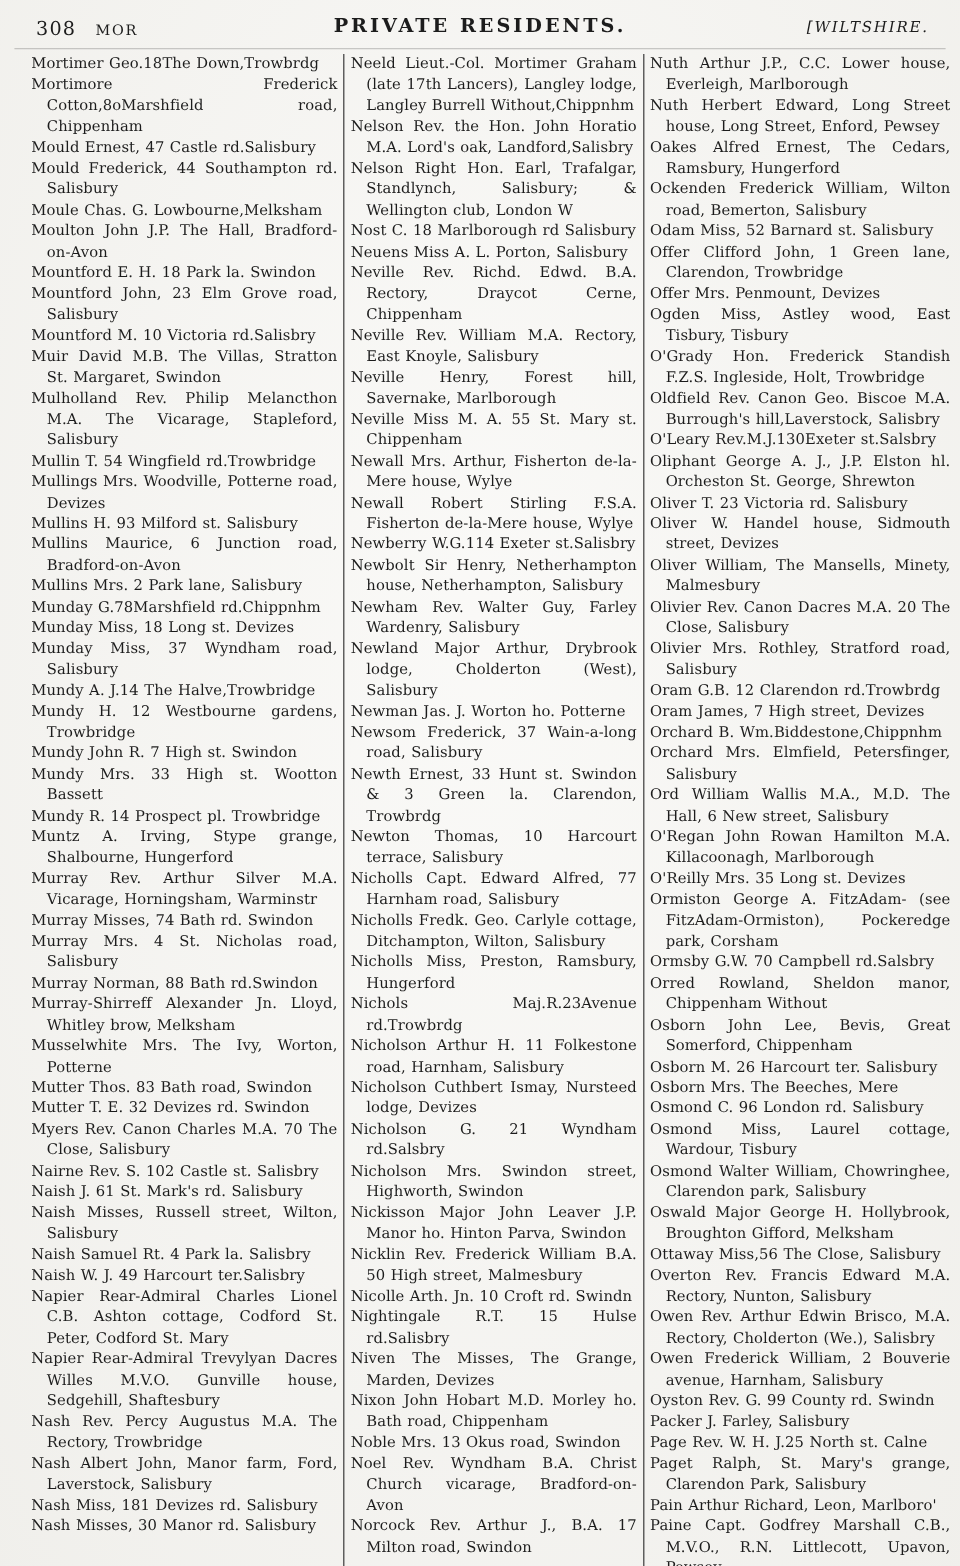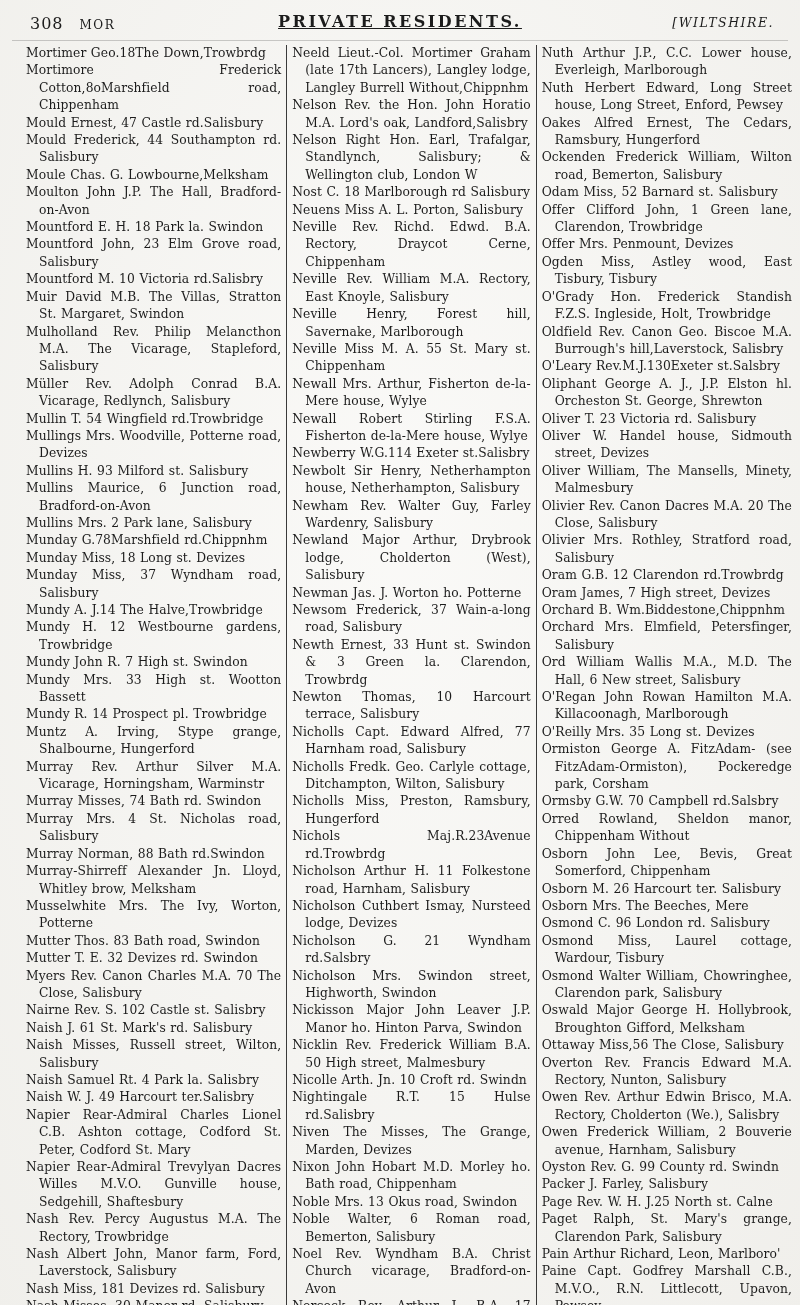--- a/index.html
+++ b/index.html
@@ -46,21 +46,20 @@
   }
   .page-title {
     position: absolute;
     left: 0;
     right: 0;
     top: 6px;
     text-align: center;
     font-size: 16px;
     font-weight: bold;
     letter-spacing: 2.5px;
-    text-decoration: underline;
   }
   .county-label {
     position: absolute;
     right: 14px;
     top: 9px;
     font-size: 12.5px;
     letter-spacing: 1.5px;
     font-style: italic;
   }
   .columns {
@@ -105,21 +104,20 @@
         <p class="entry">Mortimore Frederick Cotton,8oMarshfield road, Chippenham</p>
         <p class="entry">Mould Ernest, 47 Castle rd.Salisbury</p>
         <p class="entry">Mould Frederick, 44 Southampton rd. Salisbury</p>
         <p class="entry">Moule Chas. G. Lowbourne,Melksham</p>
         <p class="entry">Moulton John J.P. The Hall, Bradford-on-Avon</p>
         <p class="entry">Mountford E. H. 18 Park la. Swindon</p>
         <p class="entry">Mountford John, 23 Elm Grove road, Salisbury</p>
         <p class="entry">Mountford M. 10 Victoria rd.Salisbry</p>
         <p class="entry">Muir David M.B. The Villas, Stratton St. Margaret, Swindon</p>
         <p class="entry">Mulholland Rev. Philip Melancthon M.A. The Vicarage, Stapleford, Salisbury</p>
-        <p class="entry">Müller Rev. Adolph Conrad B.A. Vicarage, Redlynch, Salisbury</p>
         <p class="entry">Mullin T. 54 Wingfield rd.Trowbridge</p>
         <p class="entry">Mullings Mrs. Woodville, Potterne road, Devizes</p>
         <p class="entry">Mullins H. 93 Milford st. Salisbury</p>
         <p class="entry">Mullins Maurice, 6 Junction road, Bradford-on-Avon</p>
         <p class="entry">Mullins Mrs. 2 Park lane, Salisbury</p>
         <p class="entry">Munday G.78Marshfield rd.Chippnhm</p>
         <p class="entry">Munday Miss, 18 Long st. Devizes</p>
         <p class="entry">Munday Miss, 37 Wyndham road, Salisbury</p>
         <p class="entry">Mundy A. J.14 The Halve,Trowbridge</p>
         <p class="entry">Mundy H. 12 Westbourne gardens, Trowbridge</p>
@@ -176,21 +174,20 @@
         <p class="entry">Nicholson Cuthbert Ismay, Nursteed lodge, Devizes</p>
         <p class="entry">Nicholson G. 21 Wyndham rd.Salsbry</p>
         <p class="entry">Nicholson Mrs. Swindon street, Highworth, Swindon</p>
         <p class="entry">Nickisson Major John Leaver J.P. Manor ho. Hinton Parva, Swindon</p>
         <p class="entry">Nicklin Rev. Frederick William B.A. 50 High street, Malmesbury</p>
         <p class="entry">Nicolle Arth. Jn. 10 Croft rd. Swindn</p>
         <p class="entry">Nightingale R.T. 15 Hulse rd.Salisbry</p>
         <p class="entry">Niven The Misses, The Grange, Marden, Devizes</p>
         <p class="entry">Nixon John Hobart M.D. Morley ho. Bath road, Chippenham</p>
         <p class="entry">Noble Mrs. 13 Okus road, Swindon</p>
-        <p class="entry">Noble Walter, 6 Roman road, Bemerton, Salisbury</p>
         <p class="entry">Noel Rev. Wyndham B.A. Christ Church vicarage, Bradford-on-Avon</p>
         <p class="entry">Norcock Rev. Arthur J., B.A. 17 Milton road, Swindon</p>
       </div>
     <div class="col col-3">
         <p class="entry">Nuth Arthur J.P., C.C. Lower house, Everleigh, Marlborough</p>
         <p class="entry">Nuth Herbert Edward, Long Street house, Long Street, Enford, Pewsey</p>
         <p class="entry">Oakes Alfred Ernest, The Cedars, Ramsbury, Hungerford</p>
         <p class="entry">Ockenden Frederick William, Wilton road, Bemerton, Salisbury</p>
         <p class="entry">Odam Miss, 52 Barnard st. Salisbury</p>
         <p class="entry">Offer Clifford John, 1 Green lane, Clarendon, Trowbridge</p>

